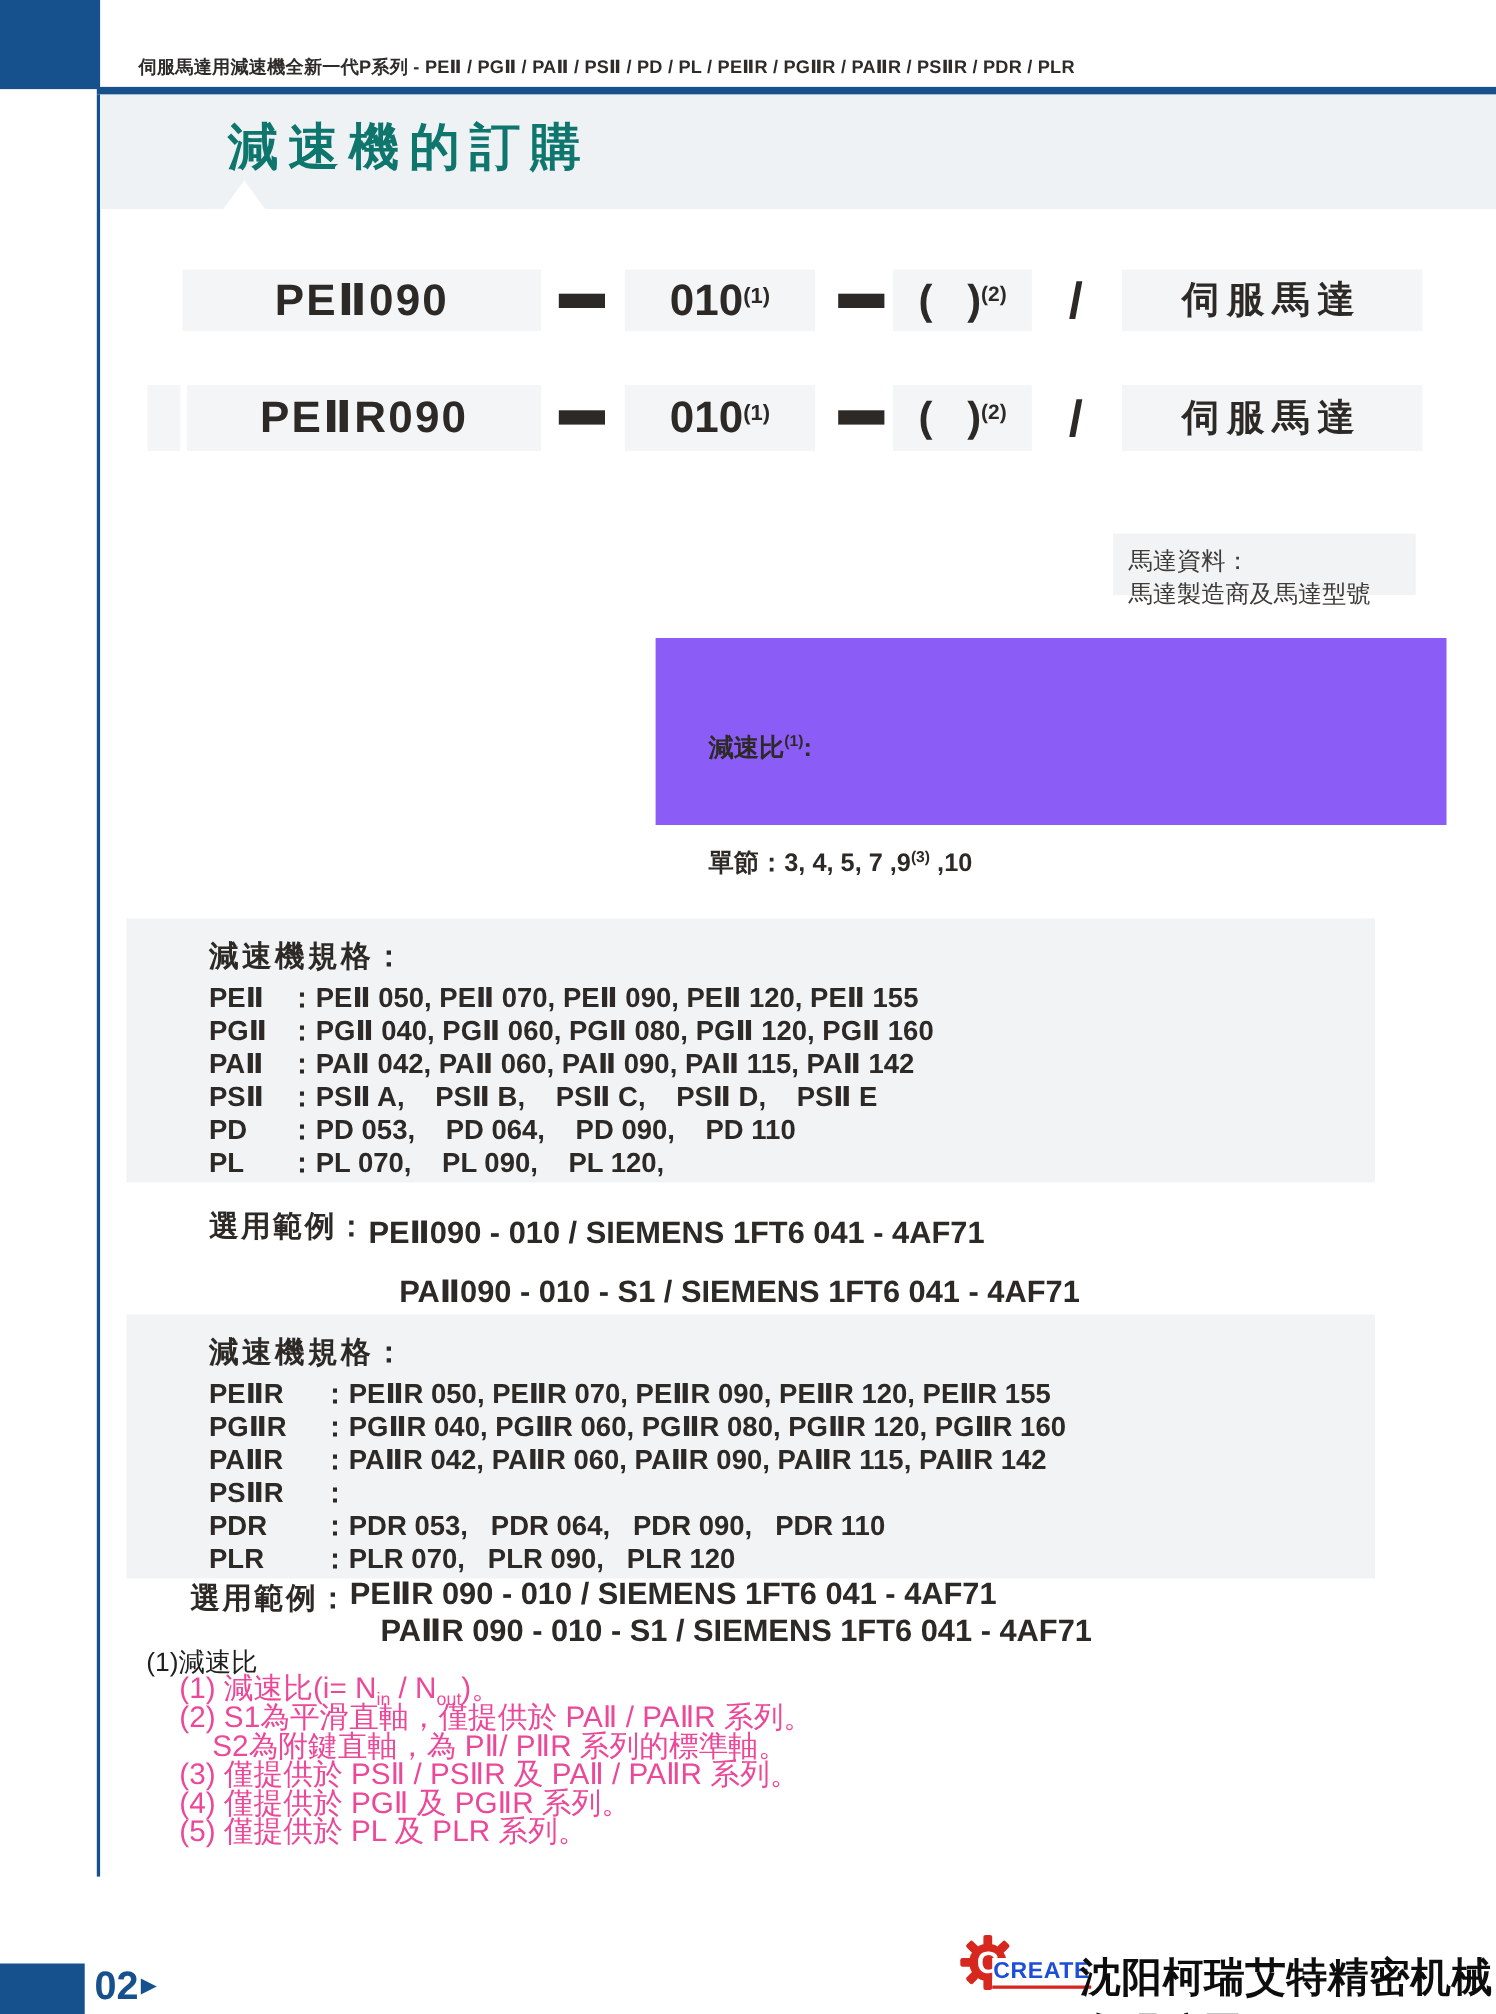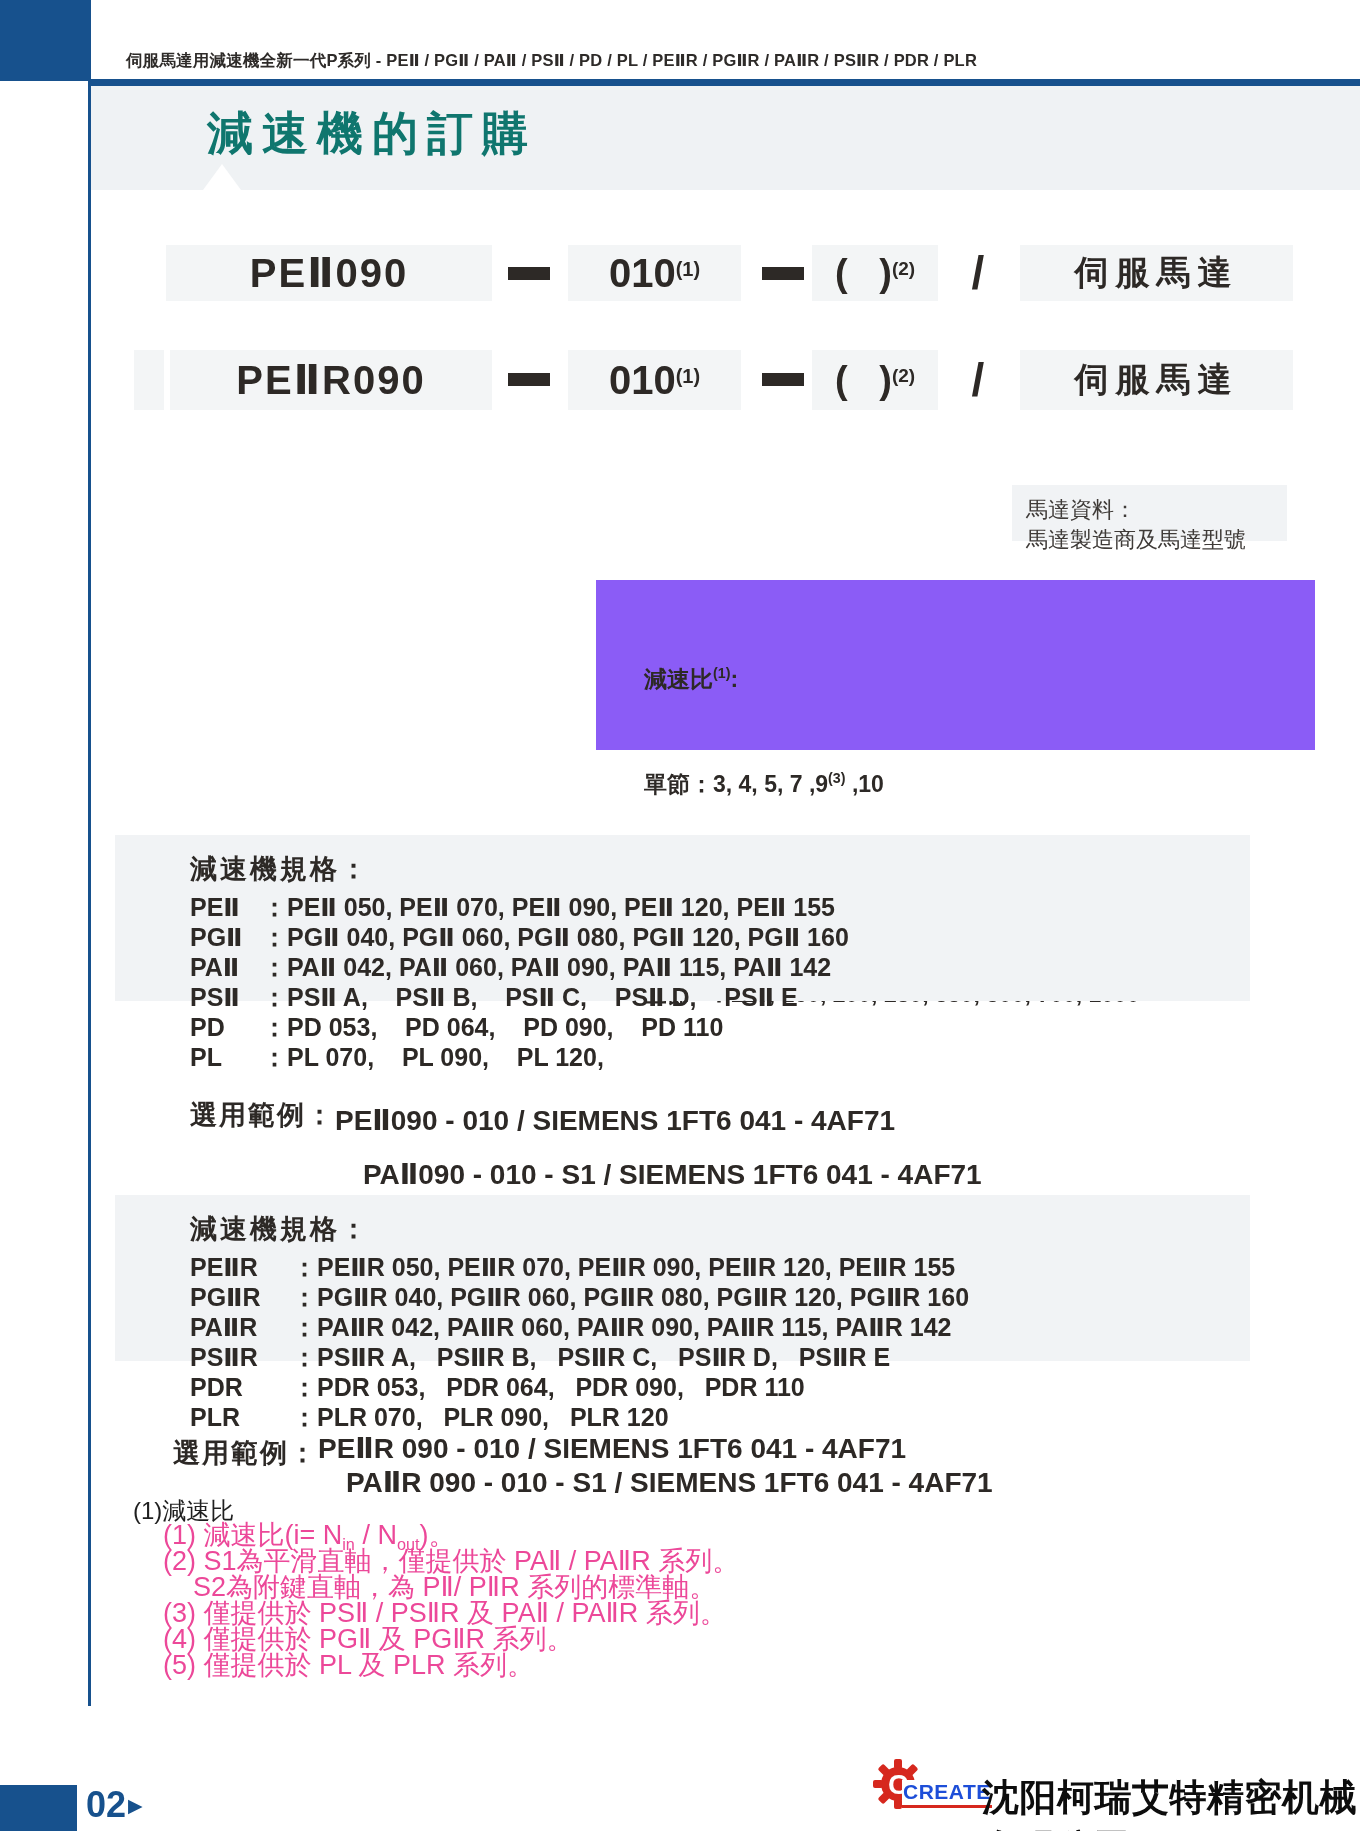--- a/index.html
+++ b/index.html
@@ -47,21 +47,21 @@
   
   .motor-info { left:1012px; top:485px; width:275px; height:56px; background:#f1f3f5;
                 padding:10px 0 0 14px; font-size:22px; line-height:30px; color:#3f3b38; }
 
   
   .ratio-box { left:568px; top:580px; width:719px; height:170px; background:#8b5cf6;
                padding:12px 0 0 48px; font-size:23px; font-weight:bold; line-height:35px; white-space:pre;margin-left:28px; }
   .ratio-box sup { font-size:62%; vertical-align:super; line-height:0; }
 
   
-  .spec-panel { width:1135px; height:166px; background:#f1f3f5; padding:16px 0 0 75px; }
+  .spec-panel { width:1135px; height:240px; background:#f1f3f5; padding:16px 0 0 75px; }
   .spec-panel.p1 { left:115px; top:835px; }
   .spec-panel.p2 { left:115px; top:1195px; }
   .spec-heading { font-size:27px; font-weight:bold; letter-spacing:3px; margin-bottom:5px; }
   .spec-row { display:flex; font-size:25px; font-weight:bold; line-height:30px; white-space:pre; }
   .p1 .spec-label { width:72px; }
   .p2 .spec-label { width:102px; }
 
   
   .example { display:flex; font-weight:bold; }
   .example .ex-label { font-size:27px; letter-spacing:2px; padding-top:3px; }
@@ -156,21 +156,21 @@
     <div>PEⅡ090 - 010 / SIEMENS 1FT6 041 - 4AF71</div>
     <div class="ex-line2">PAⅡ090 - 010 - S1 / SIEMENS 1FT6 041 - 4AF71</div>
   </div>
 </div>
 
 <div class="abs spec-panel p2">
   <div class="spec-heading">減速機規格：</div>
   <div class="spec-row"><span class="spec-label">PEⅡR</span><span>：</span><span>PEⅡR 050, PEⅡR 070, PEⅡR 090, PEⅡR 120, PEⅡR 155</span></div>
   <div class="spec-row"><span class="spec-label">PGⅡR</span><span>：</span><span>PGⅡR 040, PGⅡR 060, PGⅡR 080, PGⅡR 120, PGⅡR 160</span></div>
   <div class="spec-row"><span class="spec-label">PAⅡR</span><span>：</span><span>PAⅡR 042, PAⅡR 060, PAⅡR 090, PAⅡR 115, PAⅡR 142</span></div>
-  <div class="spec-row"><span class="spec-label">PSⅡR</span><span>：</span><span>PSⅡR A,   PSⅡR B,   PSⅡR C,   PSⅡR D,   PSⅡR E</span></div>
+  <div class="spec-row"><span class="spec-label">PSⅡR</span><span>：</span></div>
   <div class="spec-row"><span class="spec-label">PDR</span><span>：</span><span>PDR 053,   PDR 064,   PDR 090,   PDR 110</span></div>
   <div class="spec-row"><span class="spec-label">PLR</span><span>：</span><span>PLR 070,   PLR 090,   PLR 120</span></div>
 </div>
 
 <div class="abs example e2">
   <div class="ex-label">選用範例：</div>
   <div class="ex-lines">
     <div>PEⅡR 090 - 010 / SIEMENS 1FT6 041 - 4AF71</div>
     <div class="ex-line2">PAⅡR 090 - 010 - S1 / SIEMENS 1FT6 041 - 4AF71</div>
   </div>

